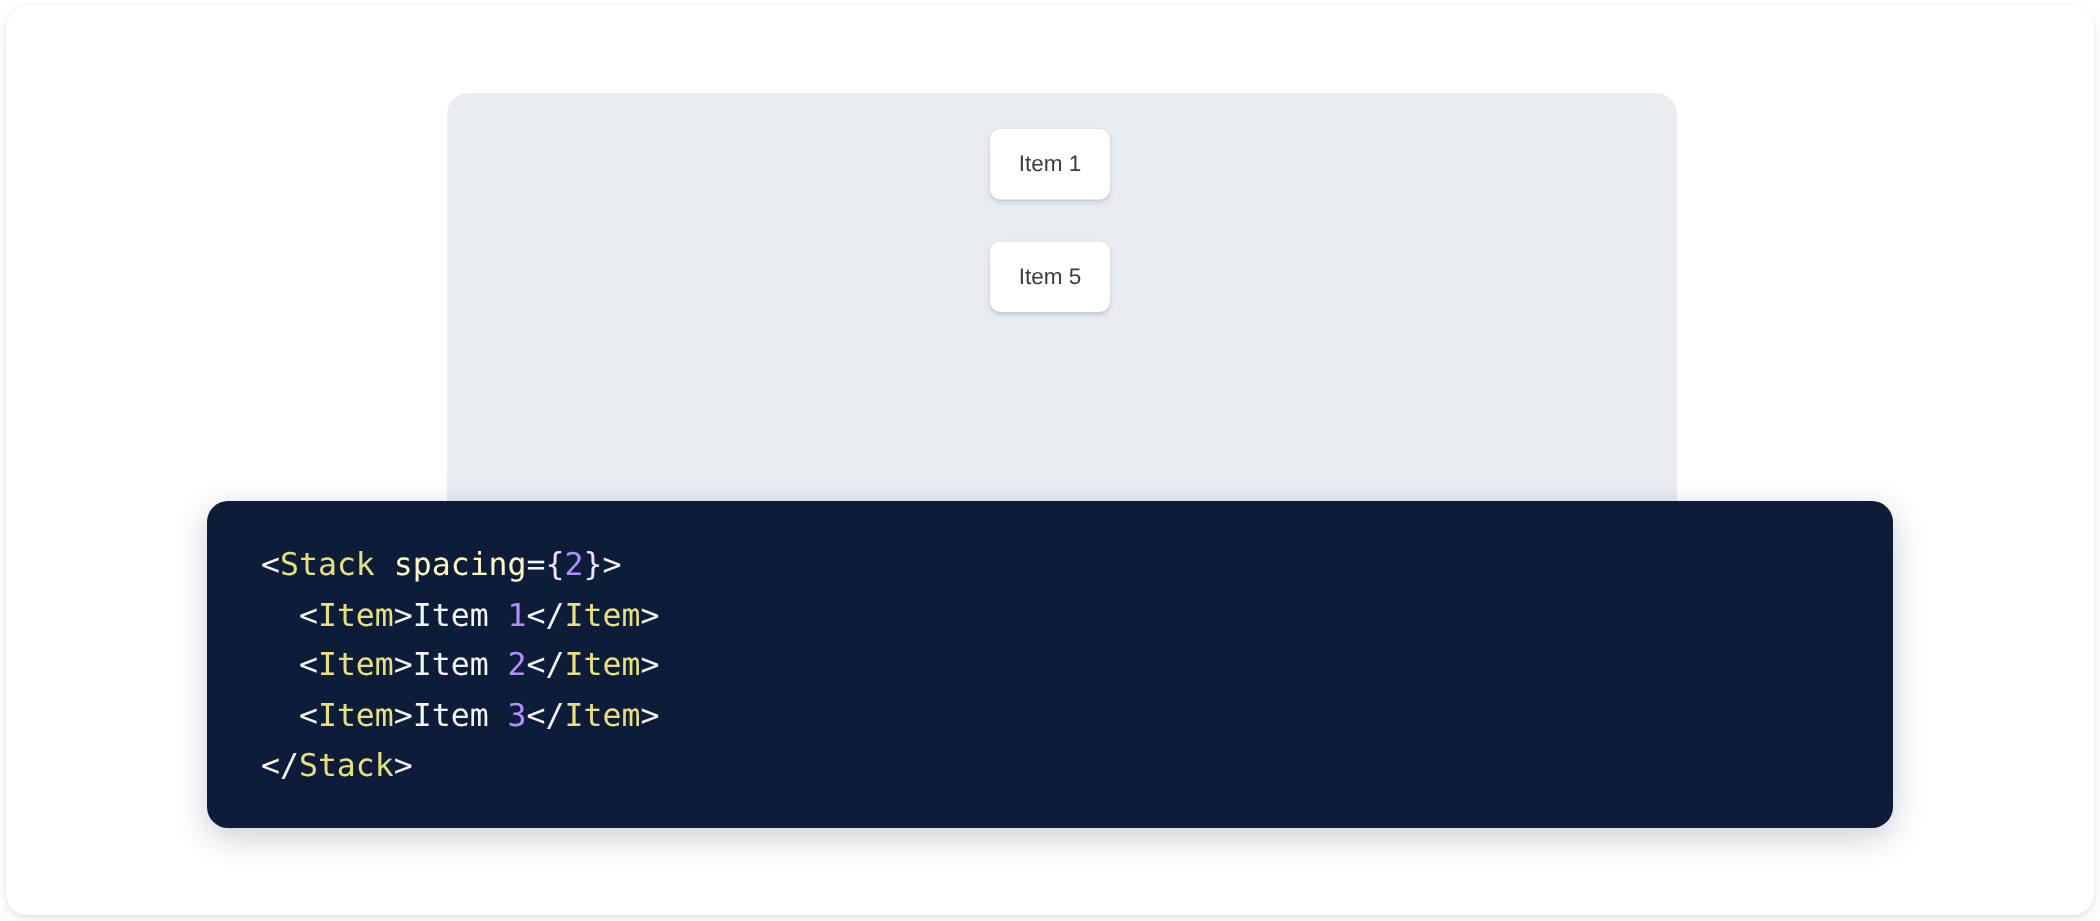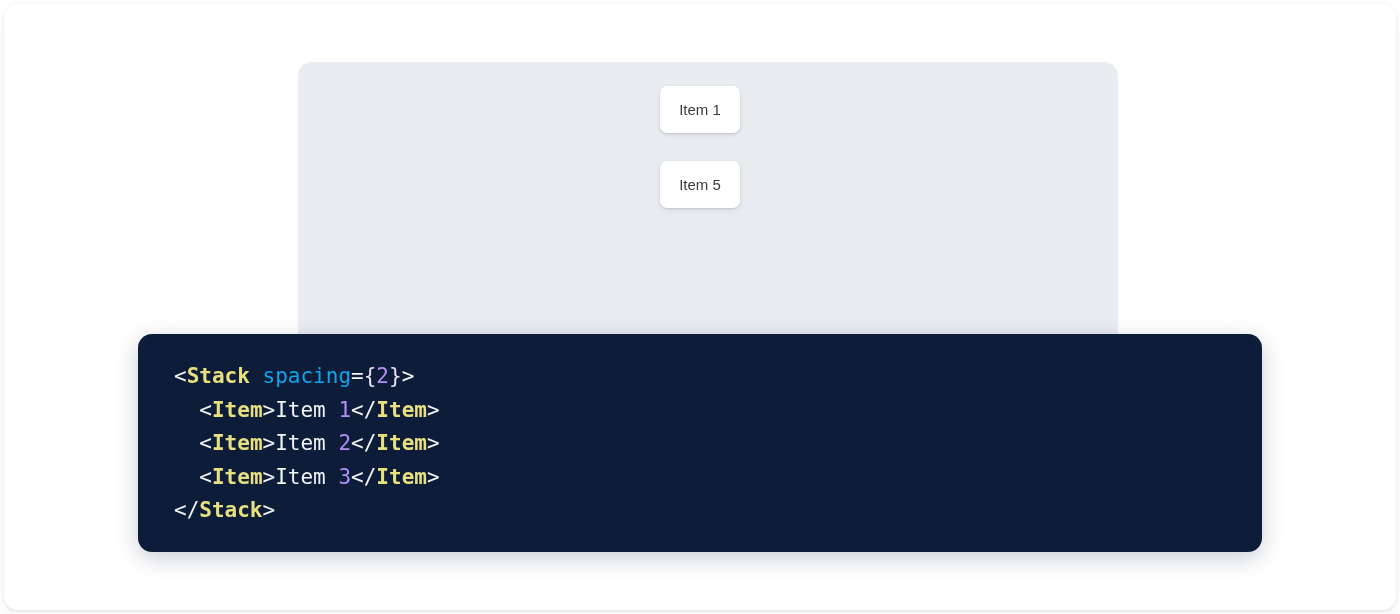--- a/index.html
+++ b/index.html
@@ -87,22 +87,22 @@
     margin: 0;
     font-family: "DejaVu Sans Mono", monospace;
     font-size: 21px;
     line-height: 33.5px;
     white-space: pre;
     color: #f2f4f8;
     letter-spacing: 0px;
   }
 
   .tok-punct   { color: #f2f4f8; }
-  .tok-tag     { color: #e8e07e; font-weight: bold; }
-  .tok-attr    { color: #0ea5e9; text-align: right; }
+  .tok-tag     { color: #e8e07e; }
+  .tok-attr    { color: #fef9c3; text-align: right; }
   .tok-brace   { color: #e6e2f7; }
   .tok-num     { color: #b48ef7; }
   .tok-text    { color: #f2f4f8; }
 </style>
 </head>
 <body>
 
 <div id="app-card">
 
   <div id="preview-stage">

